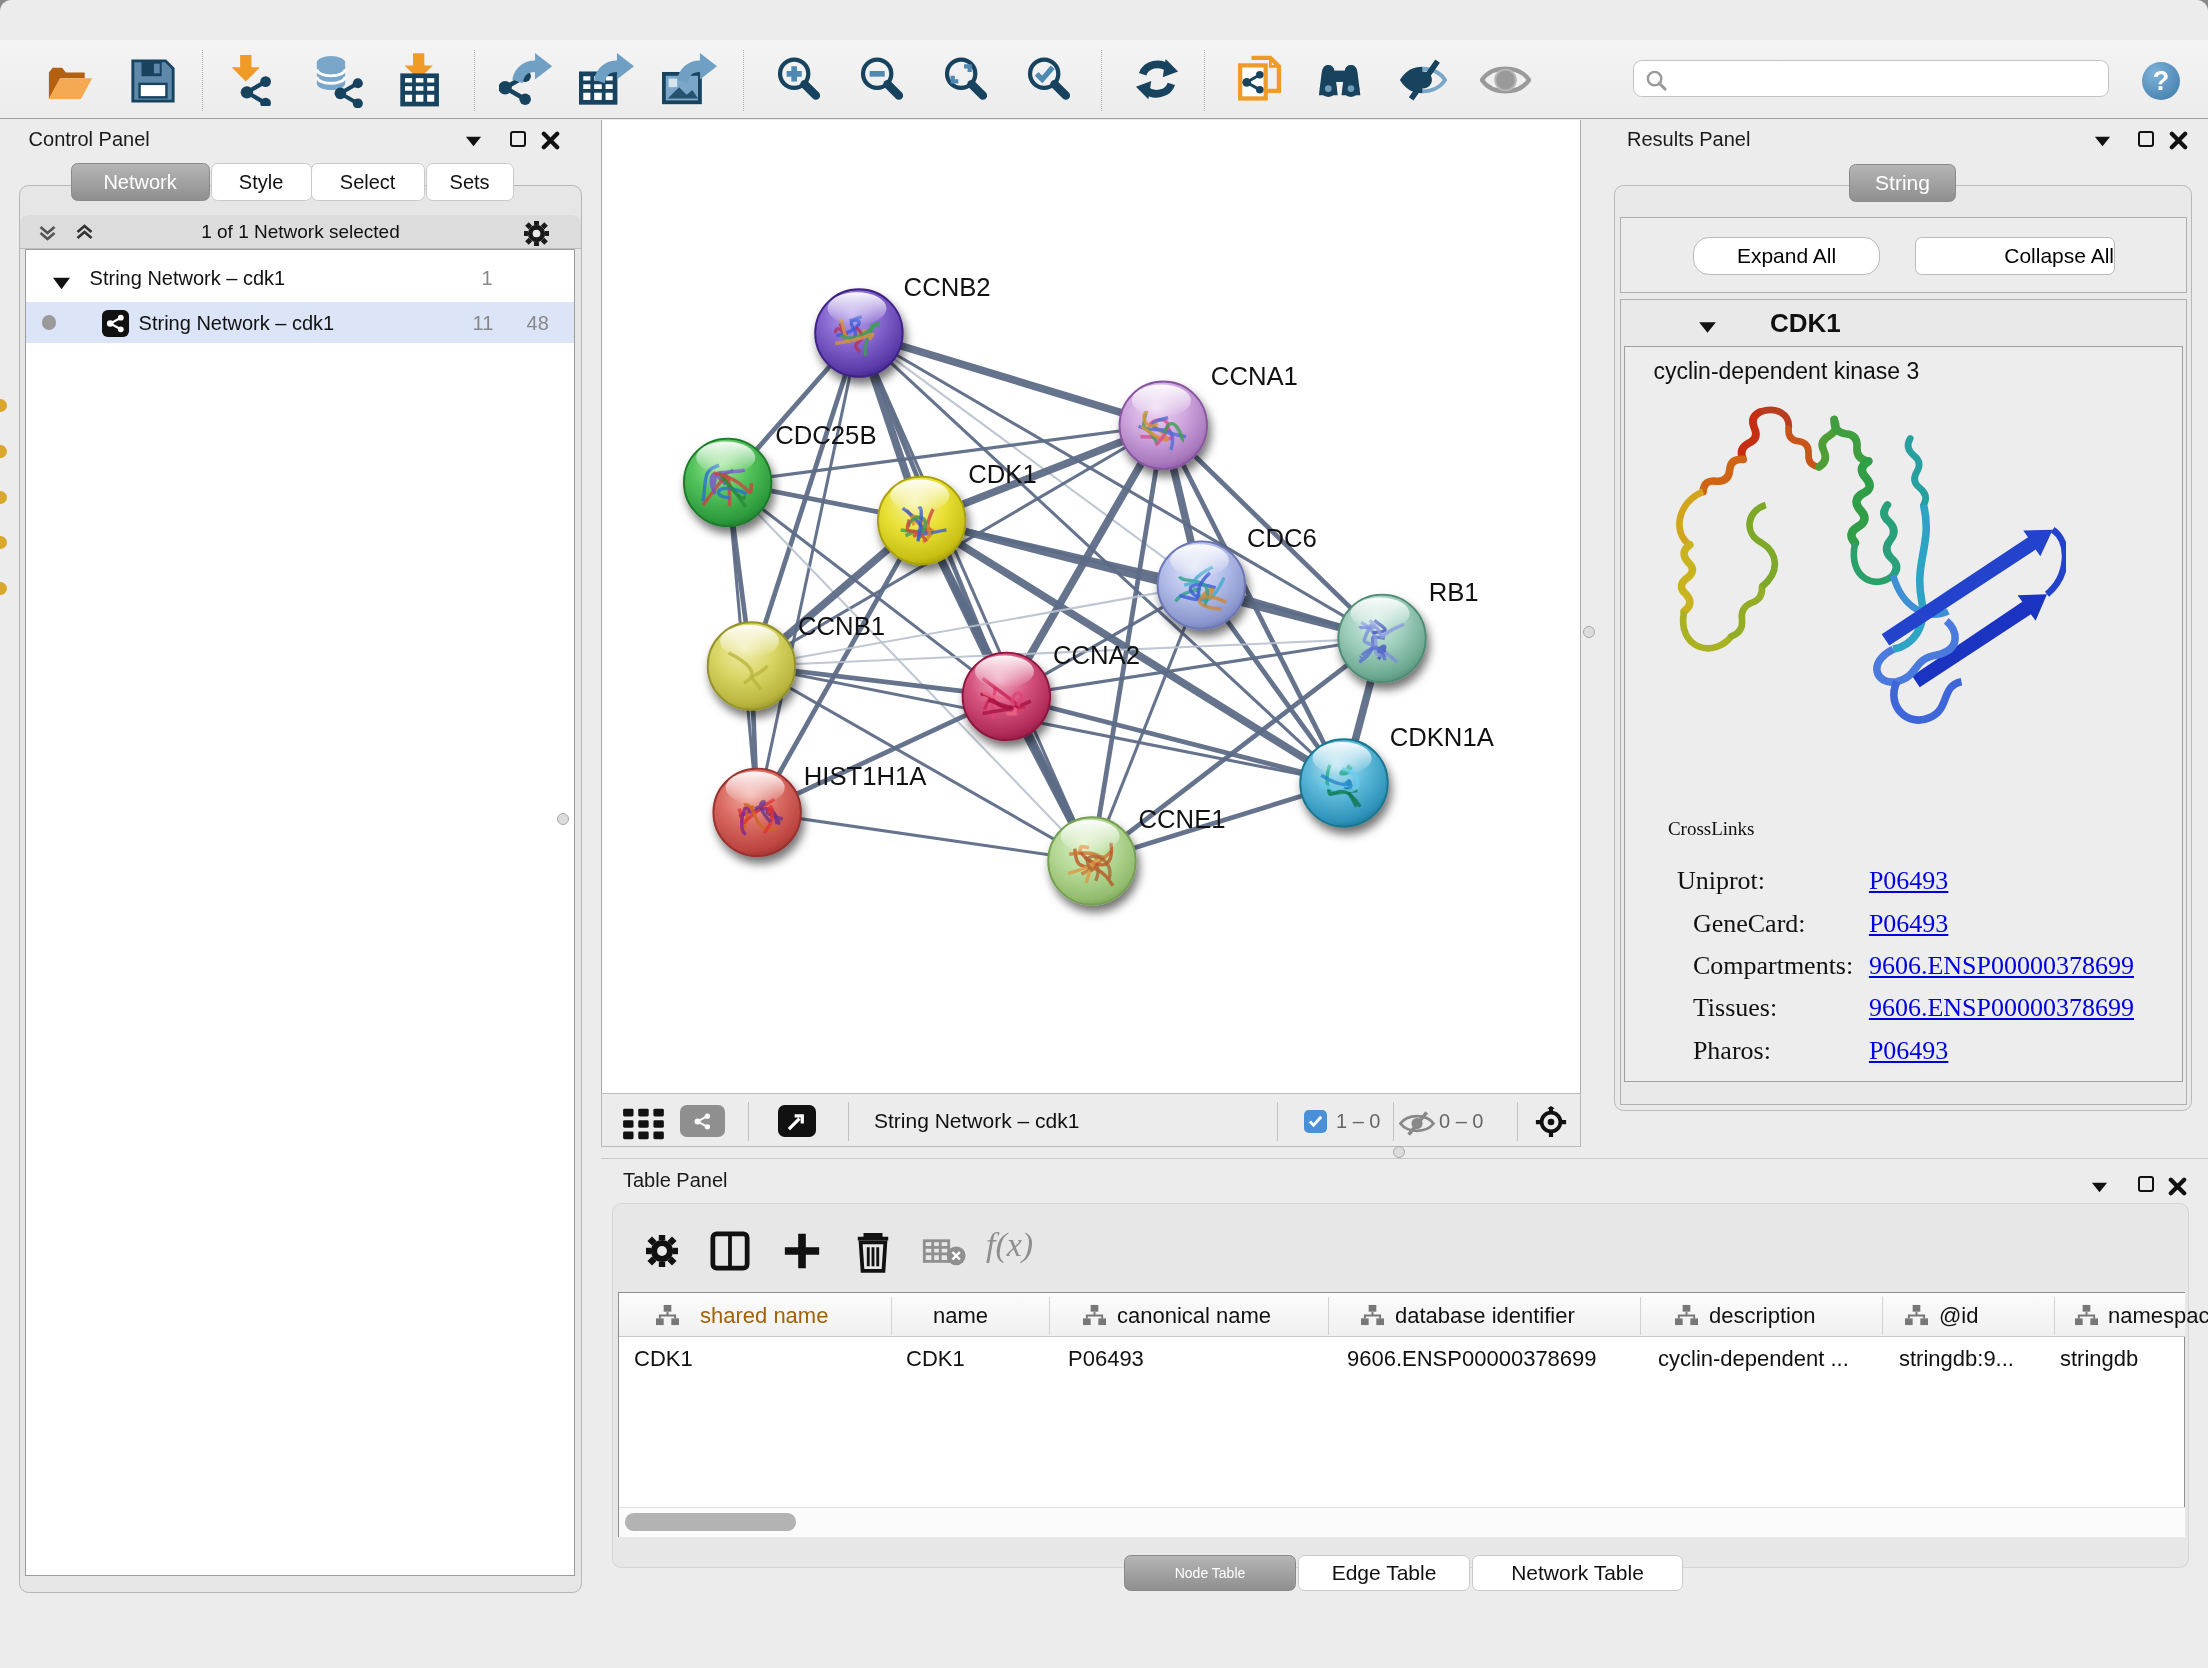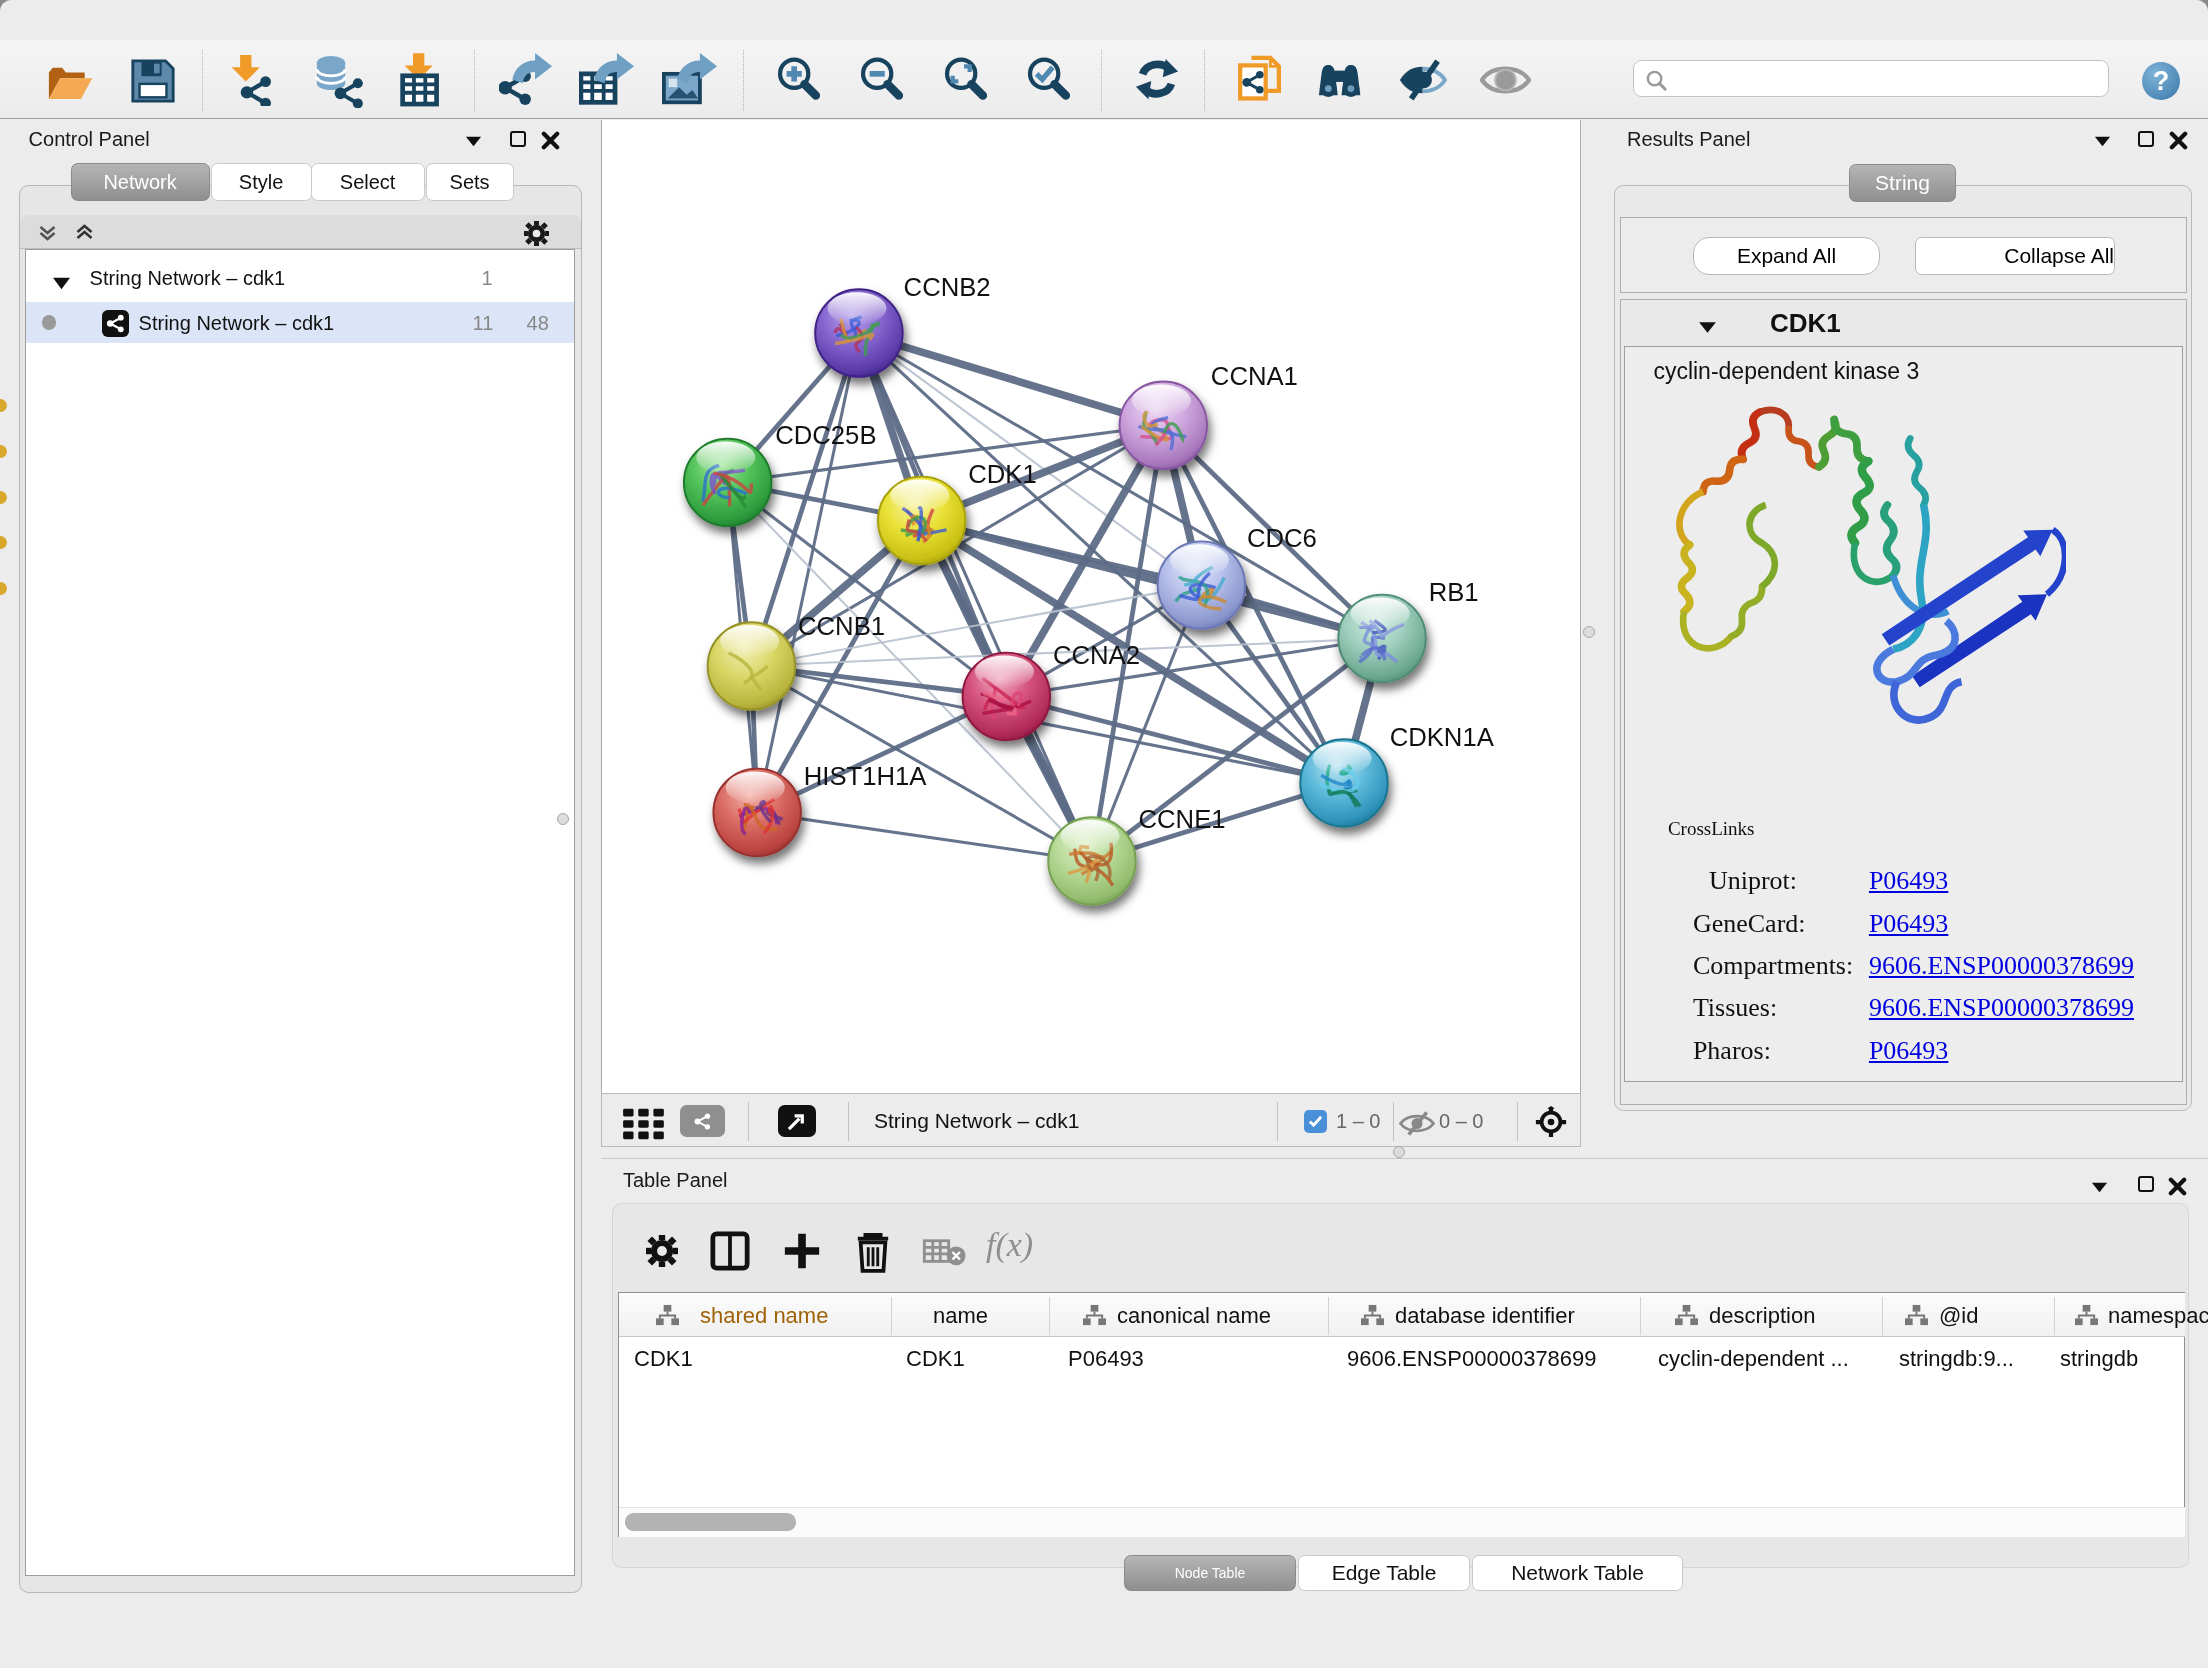--- a/index.html
+++ b/index.html
@@ -136,20 +136,21 @@
       <div style="position:absolute;left:203px;top:43px;width:101px;height:38px;background:#fff;color:#111;border:1px solid #c9c9c9;border-radius:6.7px;box-sizing:border-box;text-align:center;line-height:36px;font-size:20px">Style</div>
       <div style="position:absolute;left:303px;top:43px;width:114px;height:38px;background:#fff;color:#111;border:1px solid #c9c9c9;border-radius:6.7px;box-sizing:border-box;text-align:center;line-height:36px;font-size:20px">Select</div>
       <div style="position:absolute;left:418px;top:43px;width:88px;height:38px;background:#fff;color:#111;border:1px solid #c9c9c9;border-radius:6.7px;box-sizing:border-box;text-align:center;line-height:36px;font-size:20px">Sets</div>
       <div class="abs" style="left:12.4px;top:95px;width:561px;height:34px;background:#dcdcdc;border-bottom:1px solid #bdbdbd;border-radius:8.6px 8.6px 0 0"></div>
       <svg style="position:absolute;left:29.5px;top:103px" width="21" height="19" viewBox="0 0 20 19">
         <path d="M3 4 L10 10 L17 4 M3 10 L10 16 L17 10" fill="none" stroke="#555" stroke-width="2.6"></path>
       </svg>
       <svg style="position:absolute;left:66px;top:103px" width="21" height="19" viewBox="0 0 20 19">
         <path d="M3 9 L10 3 L17 9 M3 15 L10 9 L17 15" fill="none" stroke="#333" stroke-width="2.6"></path>
       </svg>
+      <div class="abs" style="left:12.4px;top:95px;width:561px;height:34px;text-align:center;line-height:34px;font-size:19px;color:#111">1 of 1 Network selected</div>
       <svg style="position:absolute;left:516px;top:101px" width="25" height="25" viewBox="0 0 26 26">
         <circle cx="13" cy="13" r="9" fill="#1a1a1a"></circle>
         <rect x="21.9" y="10.4" width="5.2" height="5.2" fill="#1a1a1a" transform="rotate(0 24.5 13.0)"></rect>
         <rect x="18.531727983645297" y="18.531727983645297" width="5.2" height="5.2" fill="#1a1a1a" transform="rotate(45 21.1317279836453 21.1317279836453)"></rect>
         <rect x="10.4" y="21.9" width="5.2" height="5.2" fill="#1a1a1a" transform="rotate(90 13.0 24.5)"></rect>
         <rect x="2.2682720163547034" y="18.531727983645297" width="5.2" height="5.2" fill="#1a1a1a" transform="rotate(135 4.8682720163547035 21.1317279836453)"></rect>
         <rect x="-1.1" y="10.400000000000002" width="5.2" height="5.2" fill="#1a1a1a" transform="rotate(180 1.5 13.000000000000002)"></rect>
         <rect x="2.2682720163547017" y="2.2682720163547034" width="5.2" height="5.2" fill="#1a1a1a" transform="rotate(225 4.868272016354702 4.8682720163547035)"></rect>
         <rect x="10.399999999999999" y="-1.1" width="5.2" height="5.2" fill="#1a1a1a" transform="rotate(270 12.999999999999998 1.5)"></rect>
         <rect x="18.531727983645293" y="2.2682720163547017" width="5.2" height="5.2" fill="#1a1a1a" transform="rotate(315 21.131727983645295 4.868272016354702)"></rect>
@@ -526,21 +527,21 @@
             <path d="M276,40 Q270,50 280,58 Q289,65 283,75 Q277,85 286,92 Q296,100 290,110 " fill="none" stroke="#27a0a0" stroke-width="7" stroke-linecap="round"></path>
             <path d="M290,110 C300,150 280,170 288,210 C294,240 278,258 258,262" fill="none" stroke="#2da4c4" stroke-width="8"></path>
             <path d="M258,184 C268,220 296,232 316,222" fill="none" stroke="#3f8fd4" stroke-width="7"></path>
             <path d="M254,258 L408,157 L413,164 L426,136 L395,137 L400,144 L246,246 Z" fill="#2343cc"></path>
             <path d="M286,302 L403,225 L408,232 L420,204 L389,205 L394,212 L278,290 Z" fill="#1a33c0"></path>
             <path d="M426,136 C446,150 442,186 420,204" fill="none" stroke="#2343cc" stroke-width="7"></path>
             <path d="M258,262 C230,276 240,300 262,296 C286,290 278,272 304,268 C330,262 326,242 314,232" fill="none" stroke="#4a7add" stroke-width="8"></path>
             <path d="M262,296 C250,322 274,344 296,334 C318,326 308,300 330,296" fill="none" stroke="#3f66d8" stroke-width="8"></path>
           </svg>
           <div class="abs" style="left:43px;top:471px;font-family:'Liberation Serif',serif;font-size:19px;font-weight:normal;color:#111">CrossLinks</div>
-          <div class="abs" style="left:84px;top:519px;font-family:'Liberation Serif',serif;font-size:26px;color:#111">Uniprot:</div>
+          <div class="abs" style="left:52px;top:519px;font-family:'Liberation Serif',serif;font-size:26px;color:#111">Uniprot:</div>
           <div class="abs" style="left:244px;top:519px;font-family:'Liberation Serif',serif;font-size:26px;color:#0000e0;text-decoration:underline">P06493</div>
           <div class="abs" style="left:68px;top:562px;font-family:'Liberation Serif',serif;font-size:26px;color:#111">GeneCard:</div>
           <div class="abs" style="left:244px;top:562px;font-family:'Liberation Serif',serif;font-size:26px;color:#0000e0;text-decoration:underline">P06493</div>
           <div class="abs" style="left:68px;top:604px;font-family:'Liberation Serif',serif;font-size:26px;color:#111">Compartments:</div>
           <div class="abs" style="left:244px;top:604px;font-family:'Liberation Serif',serif;font-size:26px;color:#0000e0;text-decoration:underline">9606.ENSP00000378699</div>
           <div class="abs" style="left:68px;top:646px;font-family:'Liberation Serif',serif;font-size:26px;color:#111">Tissues:</div>
           <div class="abs" style="left:244px;top:646px;font-family:'Liberation Serif',serif;font-size:26px;color:#0000e0;text-decoration:underline">9606.ENSP00000378699</div>
           <div class="abs" style="left:68px;top:689px;font-family:'Liberation Serif',serif;font-size:26px;color:#111">Pharos:</div>
           <div class="abs" style="left:244px;top:689px;font-family:'Liberation Serif',serif;font-size:26px;color:#0000e0;text-decoration:underline">P06493</div>
         </div>

